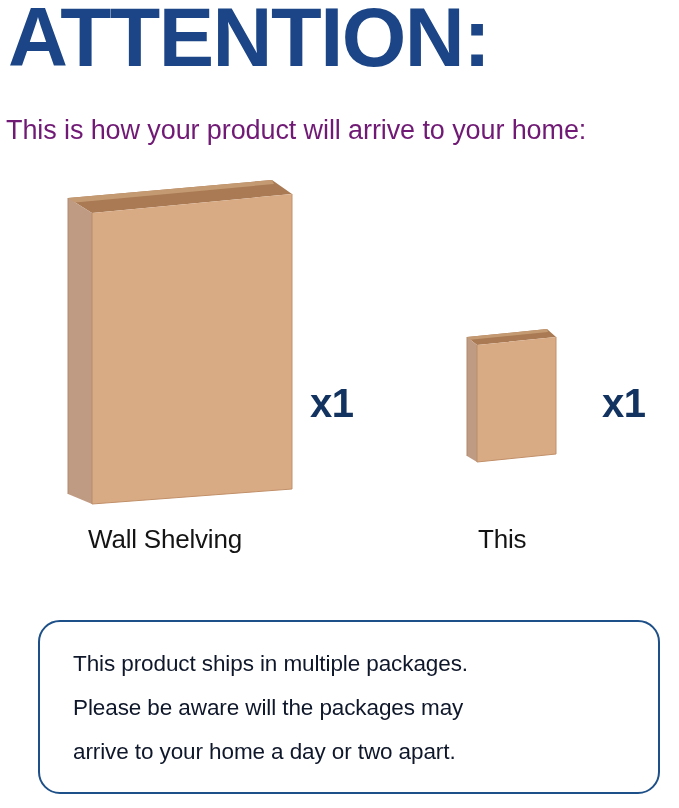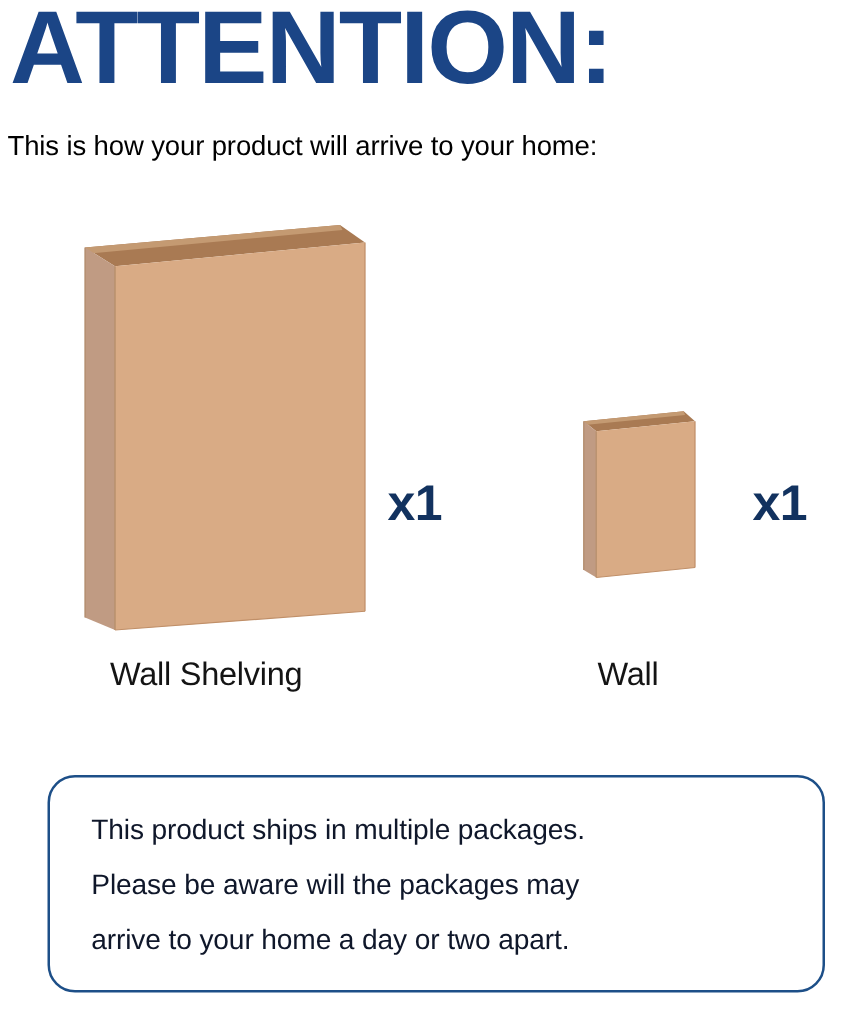--- a/index.html
+++ b/index.html
@@ -33,25 +33,25 @@
     line-height: 1;
     font-weight: 700;
     letter-spacing: -1.5px;
     color: #1b4586;
     white-space: nowrap;
   }
 
   .subhead {
     position: absolute;
     left: 6px;
-    top: 104px;
-    font-size: 22px;
+    top: 114px;
+    font-size: 27px;
     line-height: 1.2;
     font-weight: 400;
-    color: #000000;
+    color: #701a75;
     white-space: nowrap;
     letter-spacing: -0.1px;
   }
 
   
   .package-stage {
     position: absolute;
     left: 0;
     top: 150px;
     width: 593px;
@@ -164,21 +164,21 @@
         <line x1="14" y1="139" x2="93" y2="131" stroke="#c08f68" stroke-width="1"></line>
       </svg>
     </div>
 
     <div class="qty-label large">x1</div>
 
     <div class="qty-label small">x1</div>
 
     <div class="pkg-name large">Wall Shelving</div>
 
-    <div class="pkg-name small">Wall</div>
+    <div class="pkg-name small">This</div>
 
   </div>
 
   <div class="notice">
     <div class="notice-body">
       <div class="notice-line">This product ships in multiple packages.</div>
       <div class="notice-line">Please be aware will the packages may</div>
       <div class="notice-line">arrive to your home a day or two apart.</div>
     </div>
   </div>

